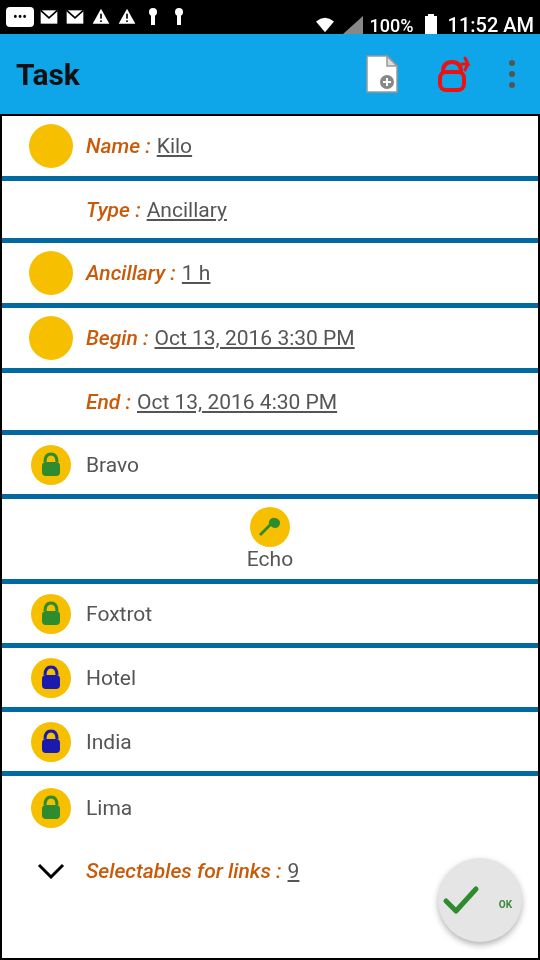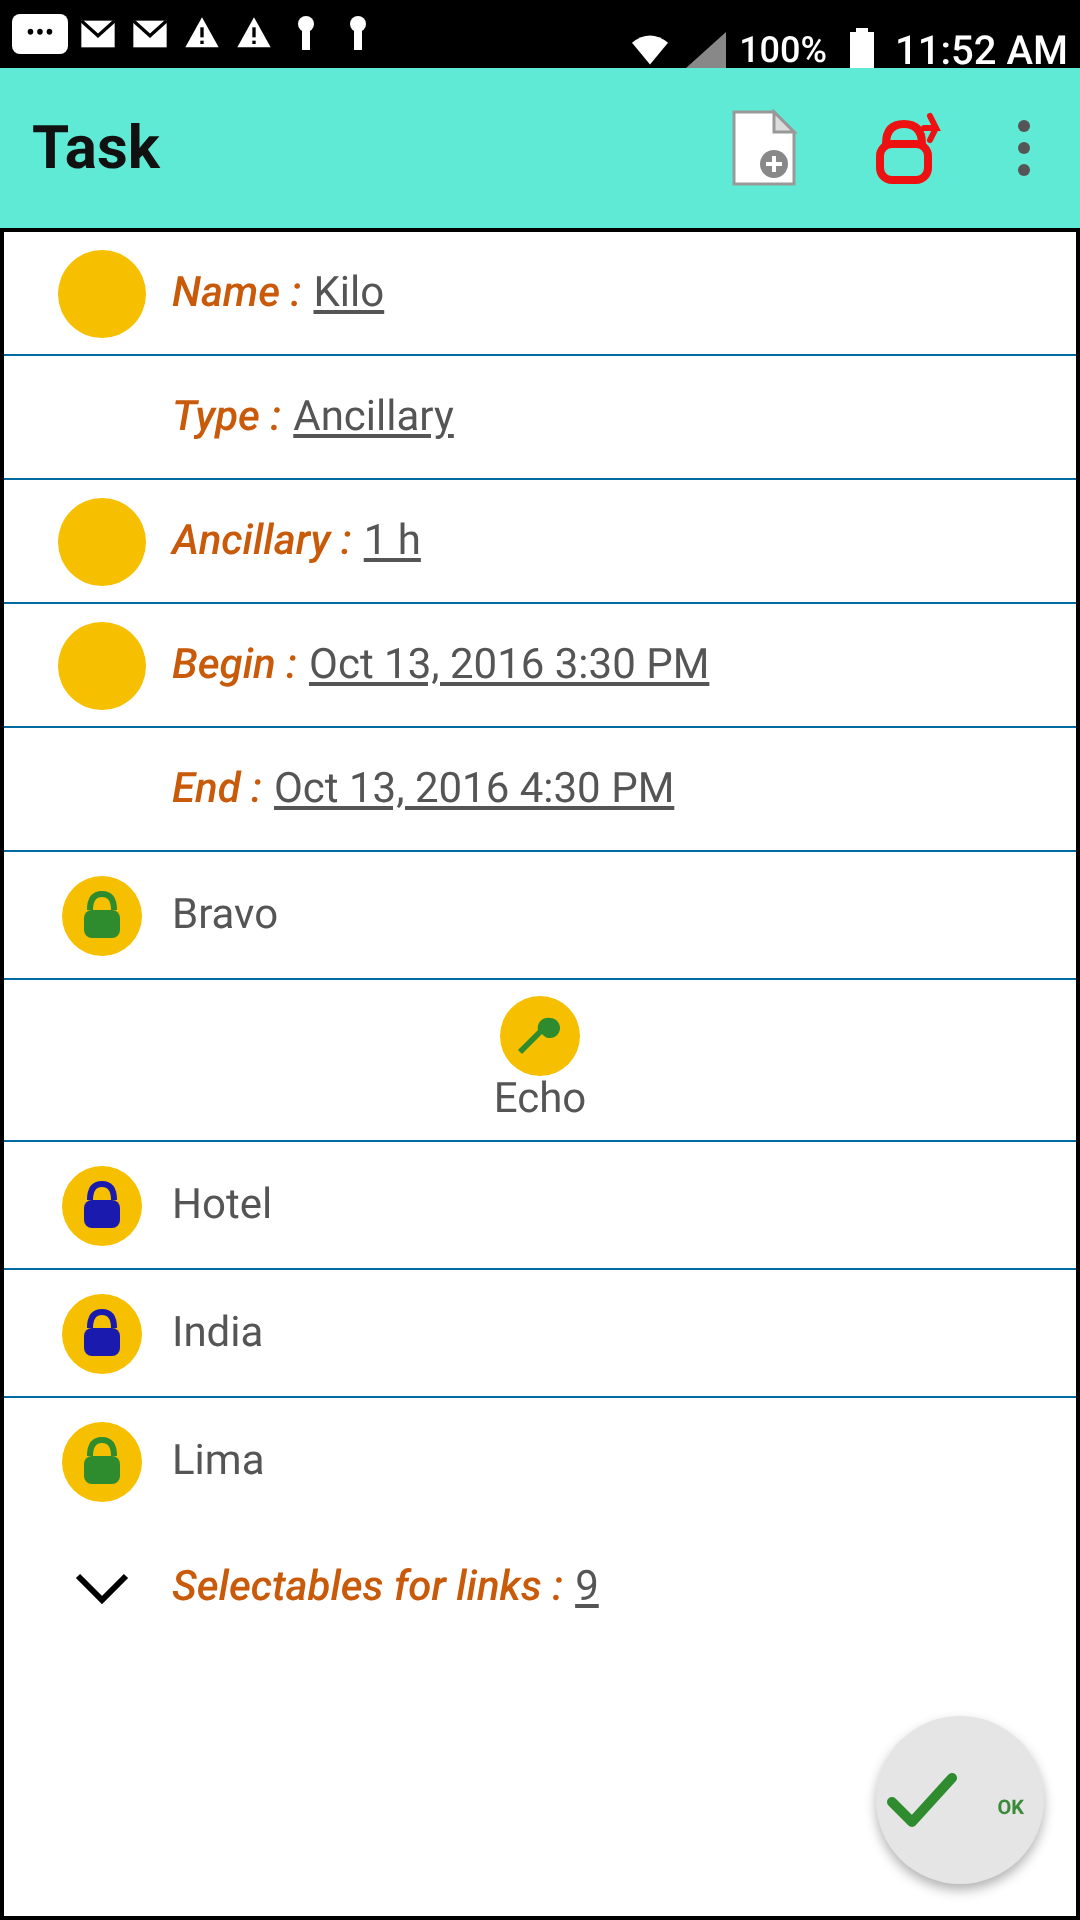--- a/index.html
+++ b/index.html
@@ -8,28 +8,28 @@
 
   
   .statusbar { height: 34px; background: #000; color: #fff; display: flex; align-items: center; padding: 0 6px; font-size: 18px; }
   .sb-left { display: flex; gap: 4px; align-items: center; }
   .sb-right { margin-left: auto; display: flex; gap: 6px; align-items: center; font-weight: 500; margin-top: 16px; }
   .sb-icon { width: 22px; height: 22px; display: flex; align-items: center; justify-content: center; }
   .sb-pill { width: 28px; height: 20px; background: #fff; border-radius: 4px; display: flex; align-items: center; justify-content: center; }
   .sb-pill span { color:#000; font-size:14px; line-height:1; }
 
   
-  .appbar { height: 80px; background: #5eead4; display: flex; align-items: center; padding: 0 16px; gap: 34px; }
+  .appbar { height: 80px; background: #0ea5e9; display: flex; align-items: center; padding: 0 16px; gap: 34px; }
   .appbar-title { font-size: 30px; font-weight: bold; color: #111; flex: 1; }
   .appbar-actions { display: flex; align-items: center; gap: 26px; }
   .ab-btn { width: 44px; height: 44px; display:flex; align-items:center; justify-content:center; }
 
   
   .content { flex: 1; overflow: hidden; border: 2px solid #000; display: flex; flex-direction: column; }
-  .row { display: flex; align-items: center; min-height: 62px; border-bottom: 1px solid #0369a1; padding: 8px 14px; font-size: 21px; }
+  .row { display: flex; align-items: center; min-height: 62px; border-bottom: 5px solid #0369a1; padding: 8px 14px; font-size: 21px; }
   .row:last-child { border-bottom: none; }
   .icon-slot { width: 70px; display: flex; justify-content: center; align-items: center; }
   .text-slot { display: flex; align-items: baseline; gap: 6px; flex: 1; }
   .label { color: #c95a0a; font-style: italic; font-weight: 500; }
   .value { color: #555; text-decoration: underline; }
   .circle-big { width: 44px; height: 44px; border-radius: 50%; background: #f6bf00; }
   .sub-icon { width: 40px; height: 40px; border-radius: 50%; background: #f6bf00; display:flex; align-items:center; justify-content:center; }
   .chev { width: 30px; height: 20px; display:flex; align-items:center; justify-content:center; }
   .link-name { color: #555; }
 
@@ -209,20 +209,33 @@
             </div>
           </div>
           <div class="text-slot">
             <span class="link-name">Echo</span>
           </div>
         </div>
         <div class="row" style="min-height: 64px;">
           <div class="icon-slot">
             <div class="sub-icon">
               <svg width="24" height="26" viewBox="0 0 24 26">
+                <path d="M6 10 Q6 2 12 2 Q18 2 18 10" fill="none" stroke="#2e8b2e" stroke-width="3"></path>
+                <rect x="3" y="10" width="18" height="14" rx="4" fill="#2e8b2e"></rect>
+              </svg>
+            </div>
+          </div>
+          <div class="text-slot">
+            <span class="link-name">Foxtrot</span>
+          </div>
+        </div>
+        <div class="row" style="min-height: 64px;">
+          <div class="icon-slot">
+            <div class="sub-icon">
+              <svg width="24" height="26" viewBox="0 0 24 26">
                 <path d="M6 10 Q6 2 12 2 Q18 2 18 10" fill="none" stroke="#1a1aaf" stroke-width="3"></path>
                 <rect x="3" y="10" width="18" height="14" rx="4" fill="#1a1aaf"></rect>
               </svg>
             </div>
           </div>
           <div class="text-slot">
             <span class="link-name">Hotel</span>
           </div>
         </div>
         <div class="row" style="min-height: 64px;">

